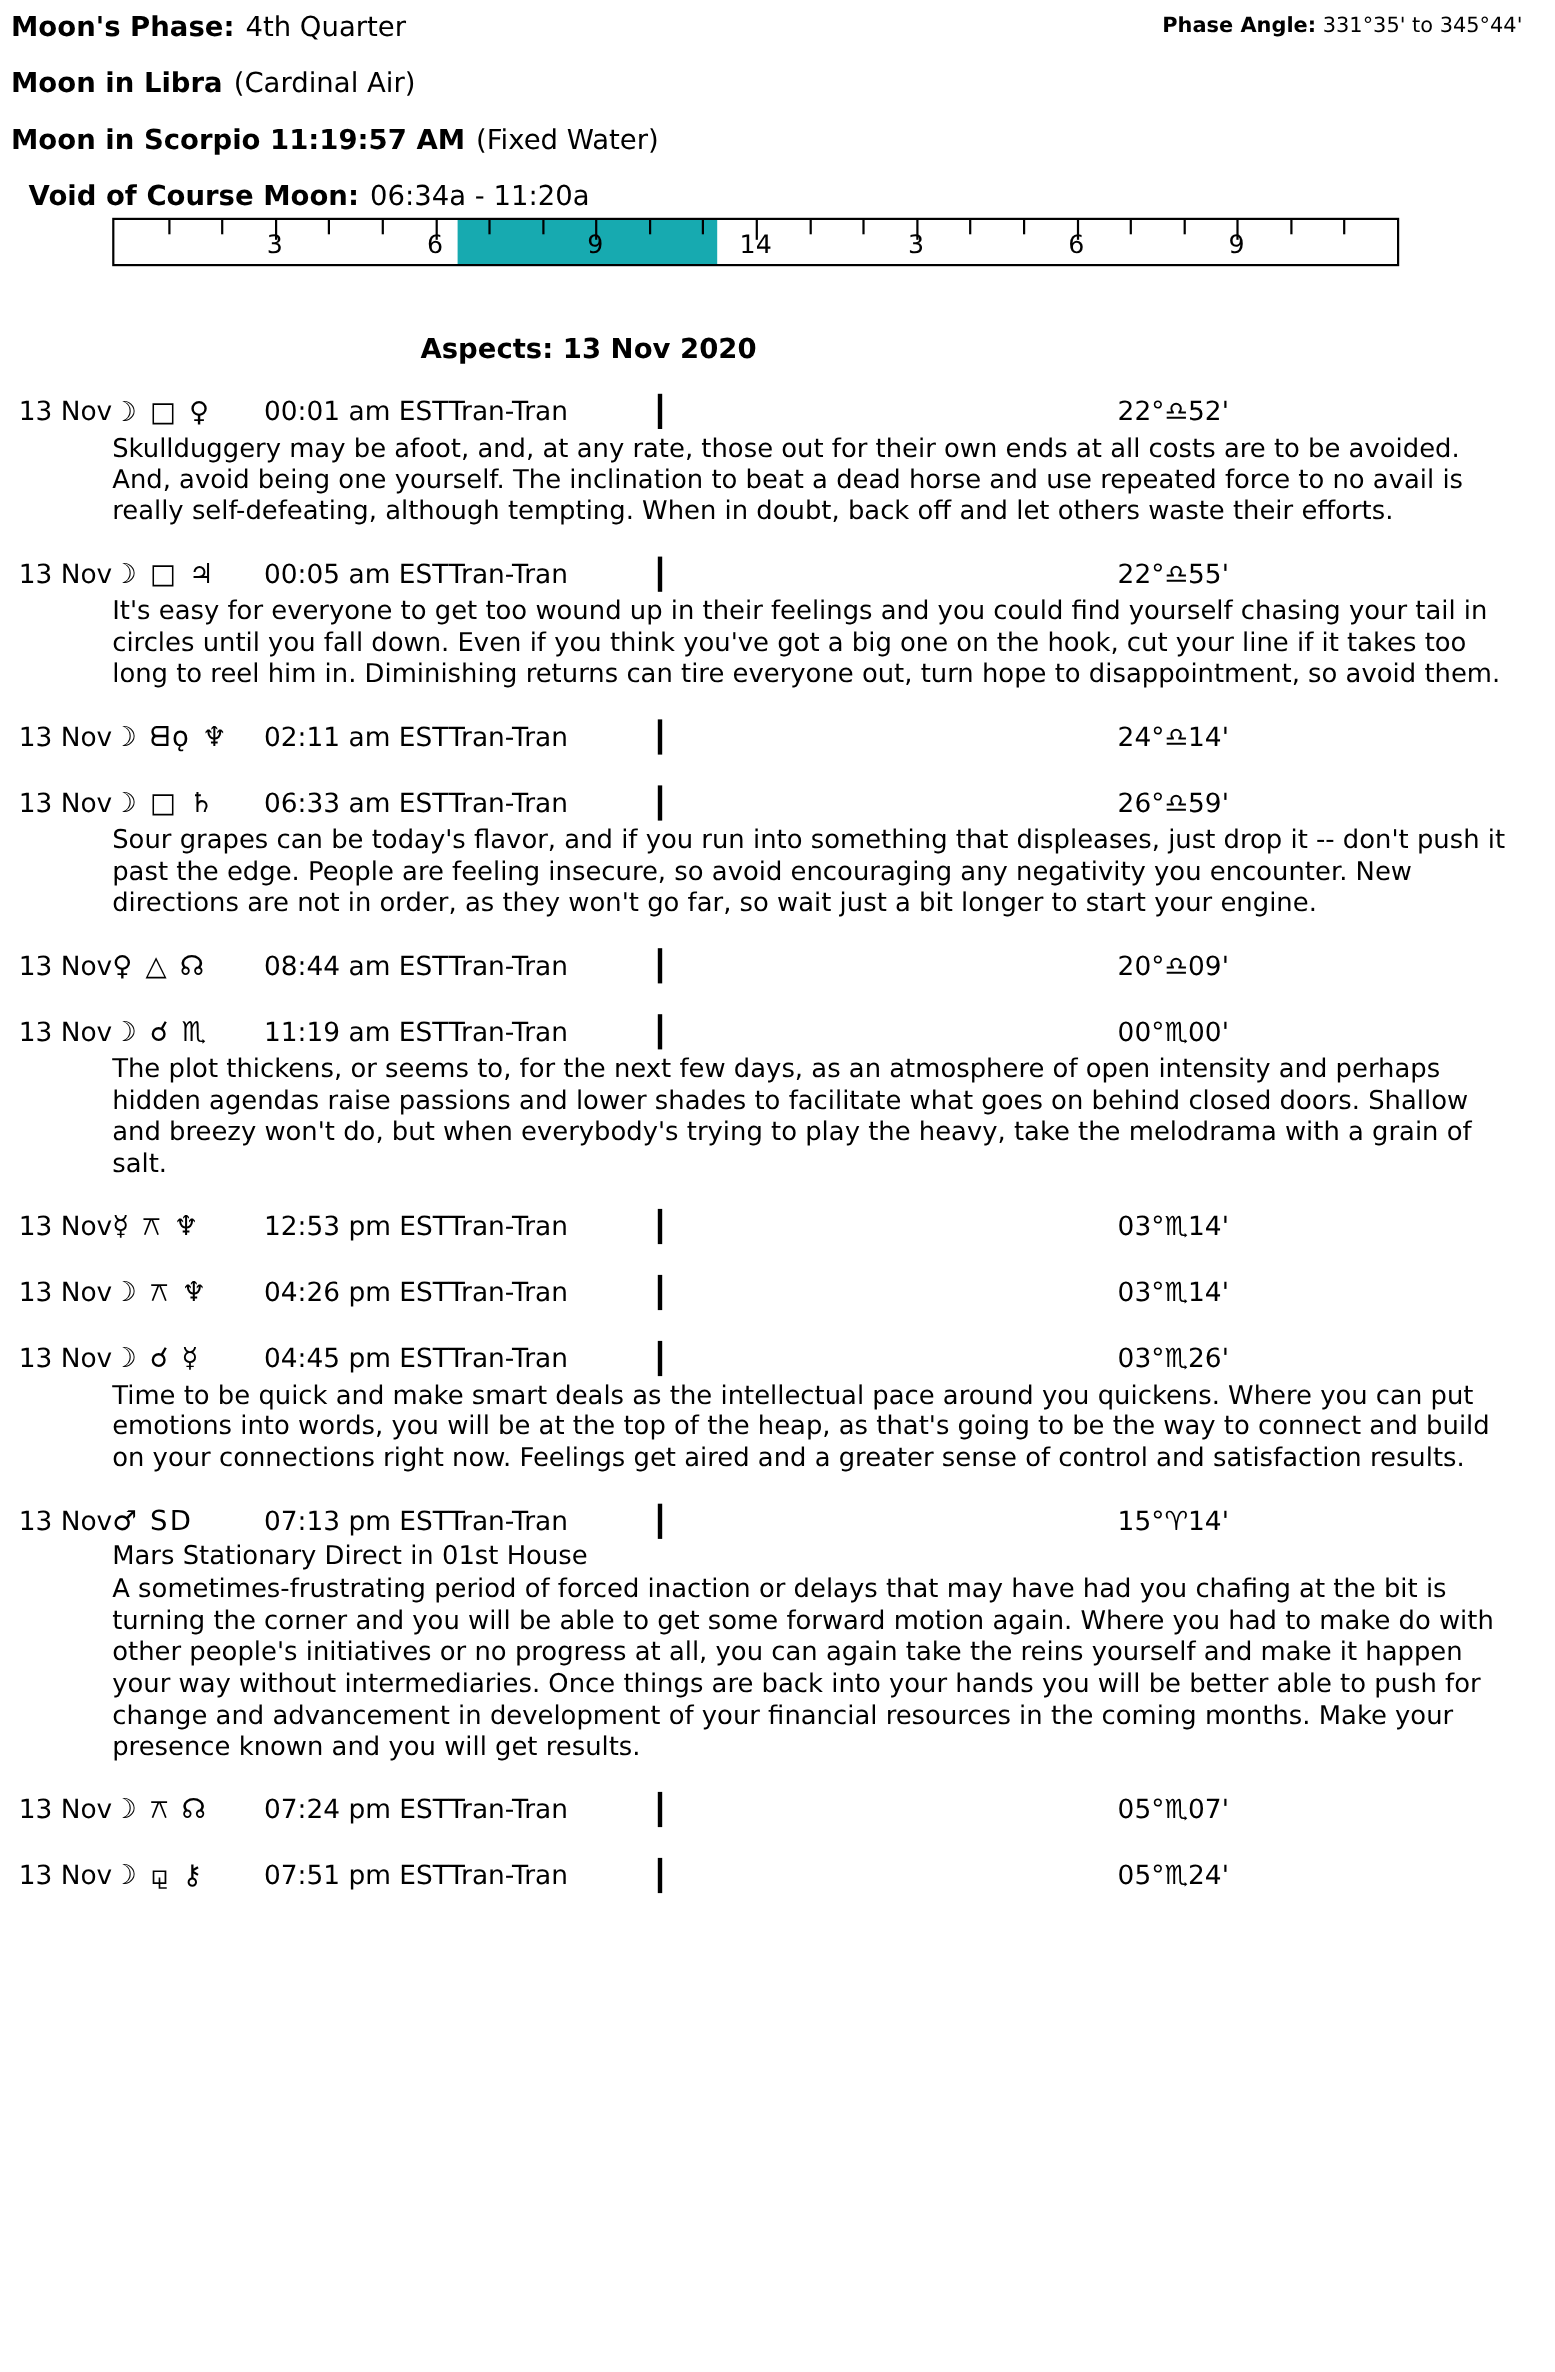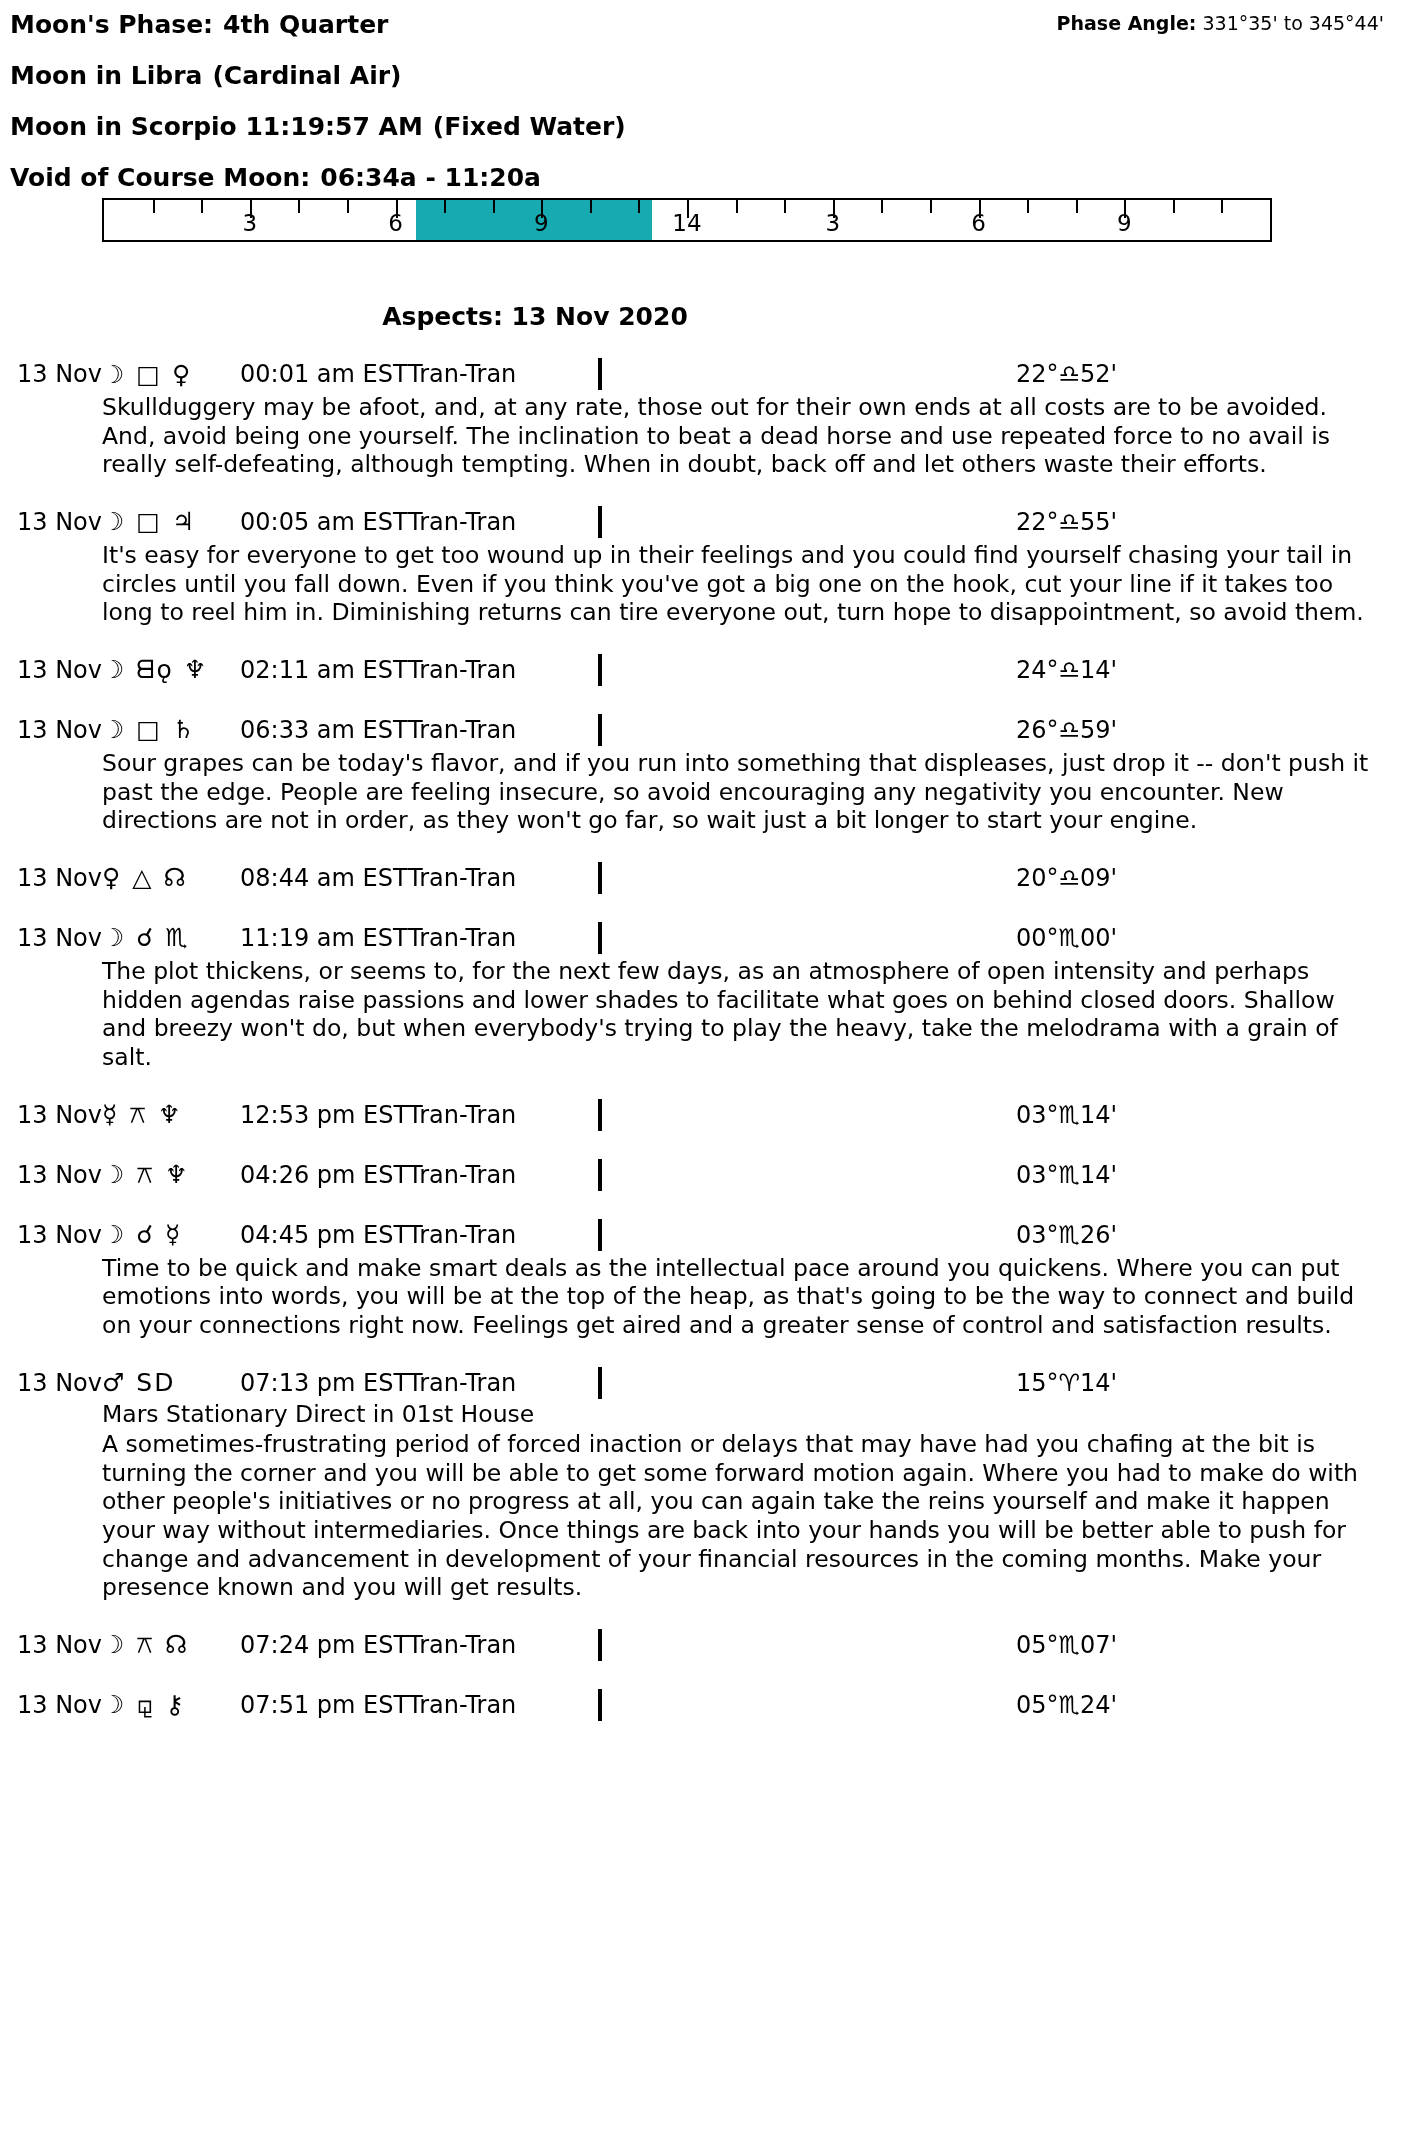--- a/index.html
+++ b/index.html
@@ -25,38 +25,38 @@
     align-items: baseline;
     margin: 0 0 22px 0;
   }
   .hdr-label {
     font-size: 25px;
     font-weight: bold;
     white-space: nowrap;
   }
   .hdr-value {
     font-size: 25px;
-    font-weight: bold;
+    font-weight: normal;
     margin-left: 10px;
     white-space: nowrap;
   }
   .phase-angle {
     position: absolute;
     right: 30px;
     top: 12px;
     font-size: 19px;
     white-space: nowrap;
   }
   .phase-angle .pa-label { font-weight: bold; }
 
   
   .voc-row {
     display: flex;
     align-items: baseline;
-    margin: 0 0 6px 0;
+    margin: 0 0 6px 16px;
   }
   .voc-bar-wrap {
     margin: 0 0 0 92px;
     width: 1170px;
   }
   .voc-bar {
     position: relative;
     height: 44px;
     border: 2px solid #000;
     box-sizing: border-box;

